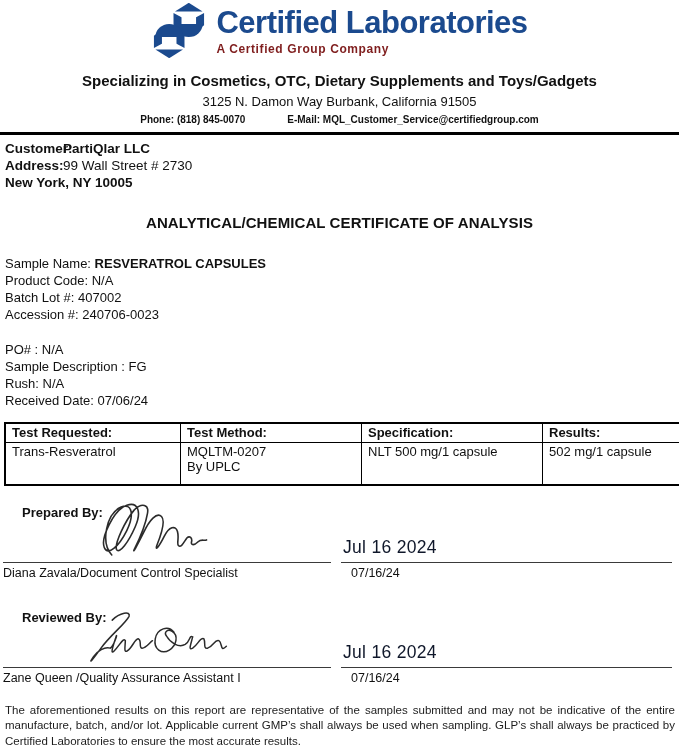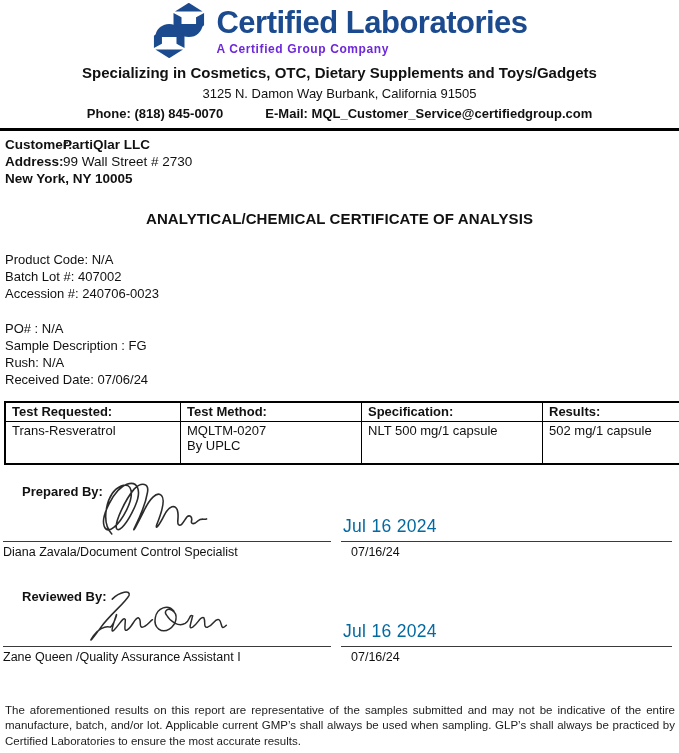--- a/index.html
+++ b/index.html
@@ -5,24 +5,24 @@
   html,body { margin:0; padding:0; background:#fff; }
   body { font-family:"Liberation Sans", sans-serif; color:#111; }
   .page { position:relative; width:679px; height:753px; background:#fff; overflow:hidden; }
 
   
   .header { text-align:center; padding-top:3px; }
   .logo-row { display:flex; justify-content:center; align-items:flex-start; gap:9px; }
   .logo-mark svg { width:56px; height:55px; display:block; }
   .logo-textcol { text-align:left; padding-top:4px; }
   .logo-name { font-size:31px; font-weight:bold; color:#1b4a8e; letter-spacing:-0.5px; line-height:1.05; }
-  .logo-tagline { font-size:12px; font-weight:bold; color:#6d28d9; letter-spacing:0.6px; margin-top:2px; }
-  .spec-line { font-size:15px; font-weight:bold; margin-top:6px; }
+  .logo-tagline { font-size:12px; font-weight:bold; color:#7f1d1d; letter-spacing:0.6px; margin-top:2px; }
+  .spec-line { font-size:15px; font-weight:bold; margin-top:14px; }
   .addr-line { font-size:13px; font-weight:normal; margin-top:5px; }
-  .contact-line { font-size:13px; font-weight:bold; margin-top:5px; }
+  .contact-line { font-size:10px; font-weight:bold; margin-top:5px; }
   .contact-line .phone { margin-right:42px; }
   .divider { height:3px; background:#000; margin-top:7px; }
 
   
   .customer-block { margin:5px 0 0 5px; font-size:13.5px; line-height:17px; }
   .cust-row { display:flex; }
   .c-label { font-weight:bold; width:58px; flex:0 0 58px; }
   .c-val-bold { font-weight:bold; }
   .cust-indent { }
 
@@ -44,21 +44,21 @@
 
   
   .sig-block { position:relative; height:85px; }
   .sig-prepared { margin-top:14px; }
   .sig-reviewed { margin-top:20px; }
   .sig-label { position:absolute; left:22px; top:5px; font-weight:bold; font-size:13px; }
   .sig-svg { position:absolute; }
   .sig-svg svg { display:block; width:100%; height:100%; }
   .sig-svg-prepared { left:93px; top:0; width:122px; height:62px; }
   .sig-svg-reviewed { left:83px; top:2px; width:152px; height:58px; }
-  .stamp { position:absolute; left:343px; top:37px; font-size:17.5px; color:#0369a1; letter-spacing:0.3px; }
+  .stamp { position:absolute; left:343px; top:37px; font-size:17.5px; color:#0f172a; letter-spacing:0.3px; }
   .line-left  { position:absolute; left:3px;  width:328px; top:62px; border-top:1.5px solid #3a3a3a; }
   .line-right { position:absolute; left:341px; right:7px;  top:62px; border-top:1.5px solid #3a3a3a; }
   .sig-name { position:absolute; left:3px; top:66px; font-size:12.5px; }
   .sig-date { position:absolute; left:351px; top:66px; font-size:12.5px; }
 
   
   .disclaimer { position:absolute; left:5px; right:4px; bottom:4px; font-size:11.5px;
                 line-height:1.33; text-align:justify; color:#1c1c1c; }
 </style>
 </head>
@@ -105,20 +105,21 @@
     <div class="cust-row">
       <span class="c-label">Address:</span>
       <span>99 Wall Street # 2730</span>
     </div>
     <div class="cust-indent c-val-bold">New York, NY 10005</div>
   </div>
 
   <h1 class="doc-title">ANALYTICAL/CHEMICAL CERTIFICATE OF ANALYSIS</h1>
 
   <div class="sample-block">
+    <div><span>Sample Name:</span> <span class="bold">RESVERATROL CAPSULES</span></div>
     <div>Product Code: N/A</div>
     <div>Batch Lot #: 407002</div>
     <div>Accession #: 240706-0023</div>
     <div class="sample-gap"></div>
     <div>PO# : N/A</div>
     <div>Sample Description : FG</div>
     <div>Rush: N/A</div>
     <div>Received Date: 07/06/24</div>
   </div>
 

